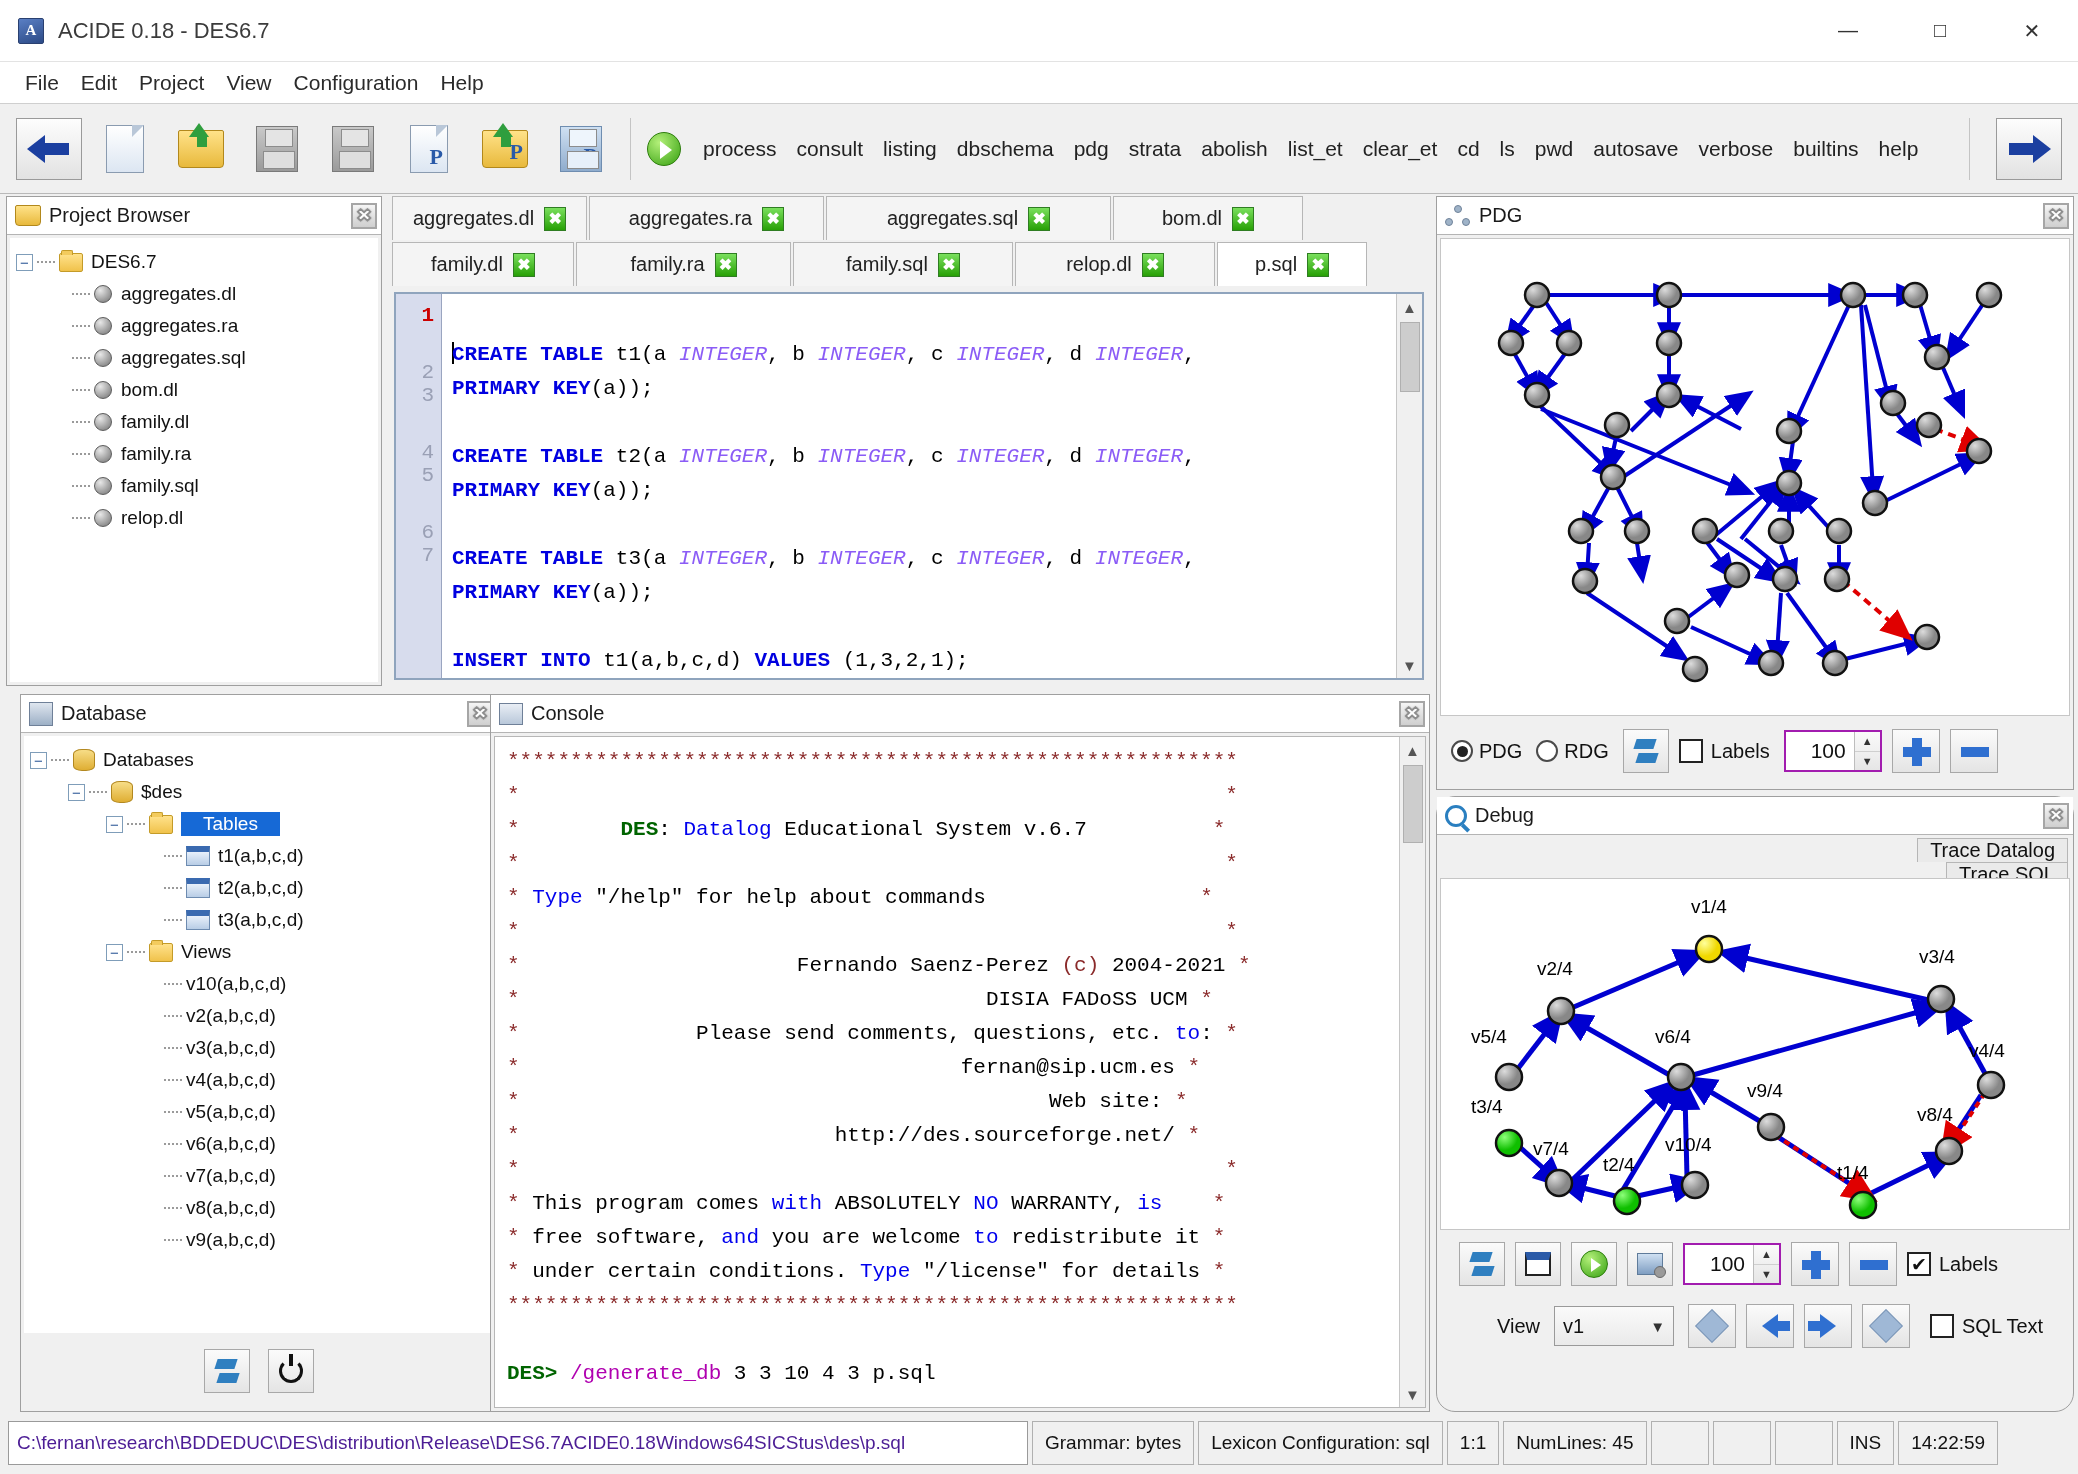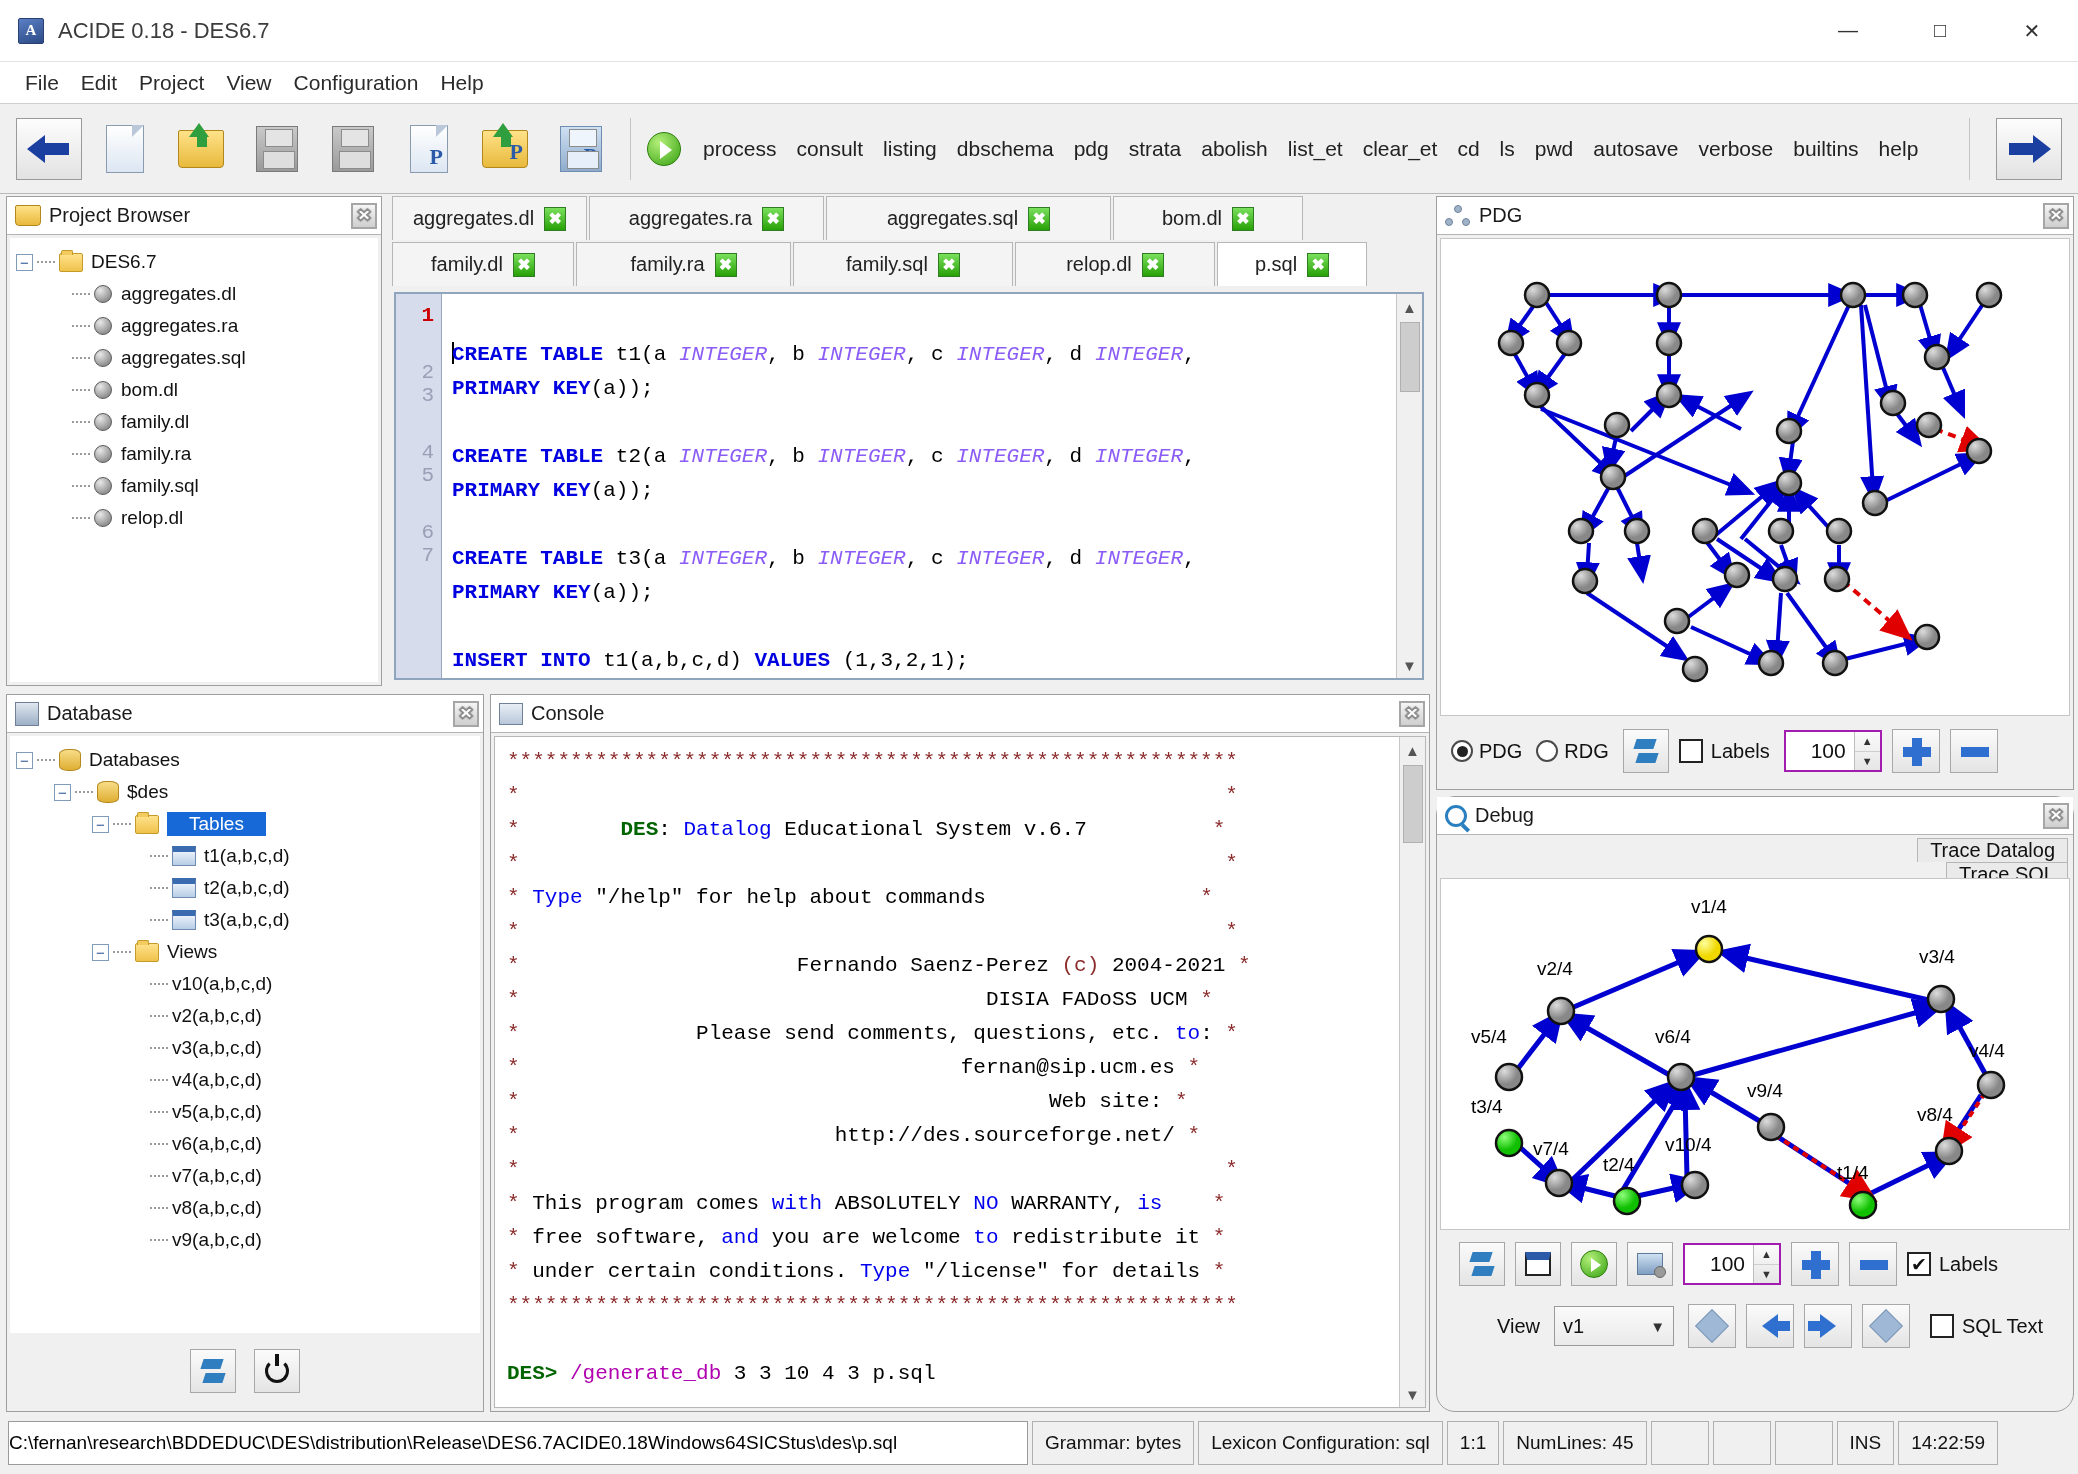--- a/index.html
+++ b/index.html
@@ -303,21 +303,21 @@
   .arr-r { width:0;height:0;border-left:16px solid #2f6fd0;border-top:12px solid transparent;border-bottom:12px solid transparent; position:relative;}
   .arr-r:after{content:"";position:absolute;right:16px;top:-5px;width:12px;height:10px;background:#2f6fd0;}
 
   
   .statusbar {
     position: absolute; left: 0; bottom: 0; width: 2078px; height: 62px;
     background: #f0f0f0; display: flex; align-items: center; padding: 0 8px; gap: 4px;
   }
   .status-path {
     flex: 0 0 1020px; height: 44px; border: 1px solid #9a9a9a; background: #fff;
-    display: flex; align-items: center; padding: 0 0; font-size: 19px; color: #000000;
+    display: flex; align-items: center; padding: 0 8px; font-size: 19px; color: #4c1d95;
     overflow: hidden; white-space: nowrap;
   }
   .status-cell {
     height: 44px; border: 1px solid #b0b0b0; background: #f0f0f0;
     display: flex; align-items: center; justify-content: center; padding: 0 12px;
     font-size: 19px; color: #111; white-space: nowrap;
   }
   .status-cell.empty { width: 58px; }
 </style>
 </head>
@@ -534,21 +534,21 @@
 <span class="kw">INSERT INTO</span> t1(a,b,c,d) <span class="kw">VALUES</span> (1,3,2,1);</div>
     <div class="vscroll">
       <div class="sb-arrow">▲</div>
       <div class="sb-thumb" style="height:70px;margin-top:2px;"></div>
       <div class="sb-track"></div>
       <div class="sb-arrow">▼</div>
     </div>
   </div>
 </div>
 
-<div class="panel" style="left:6px; top:694px; width:478px; height:718px;">
+<div class="panel" style="left:20px; top:694px; width:478px; height:718px;">
   <div class="panel-head">
     <div style="width:24px;height:24px;background:linear-gradient(#dfe6ef,#9db0c6);border:1px solid #6f8098;"></div>
     <div class="panel-title">Database</div>
     <div class="panel-close">
         <span>✖</span>
       </div>
   </div>
   <div class="panel-body" style="bottom:78px;">
     <div class="tree">
       <div class="tnode">

